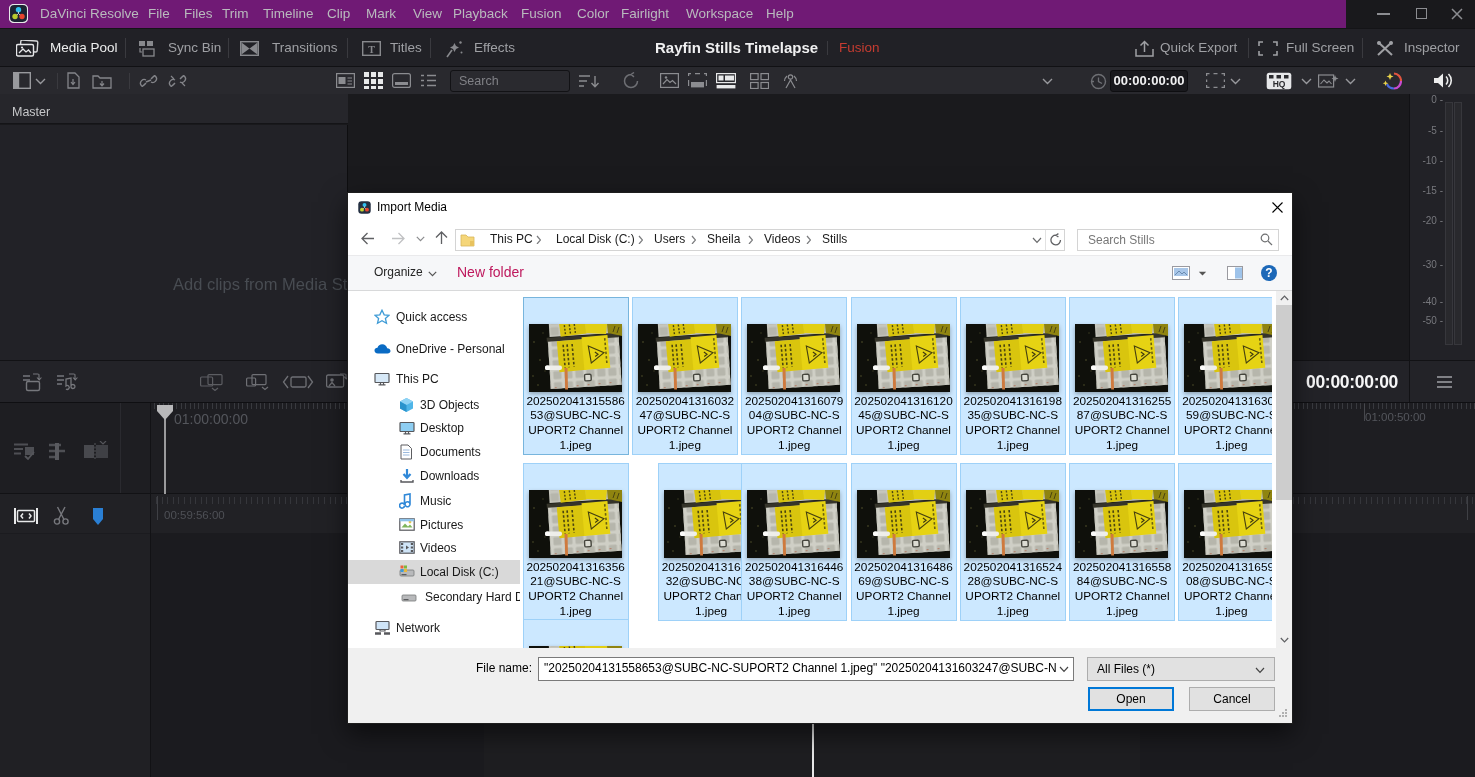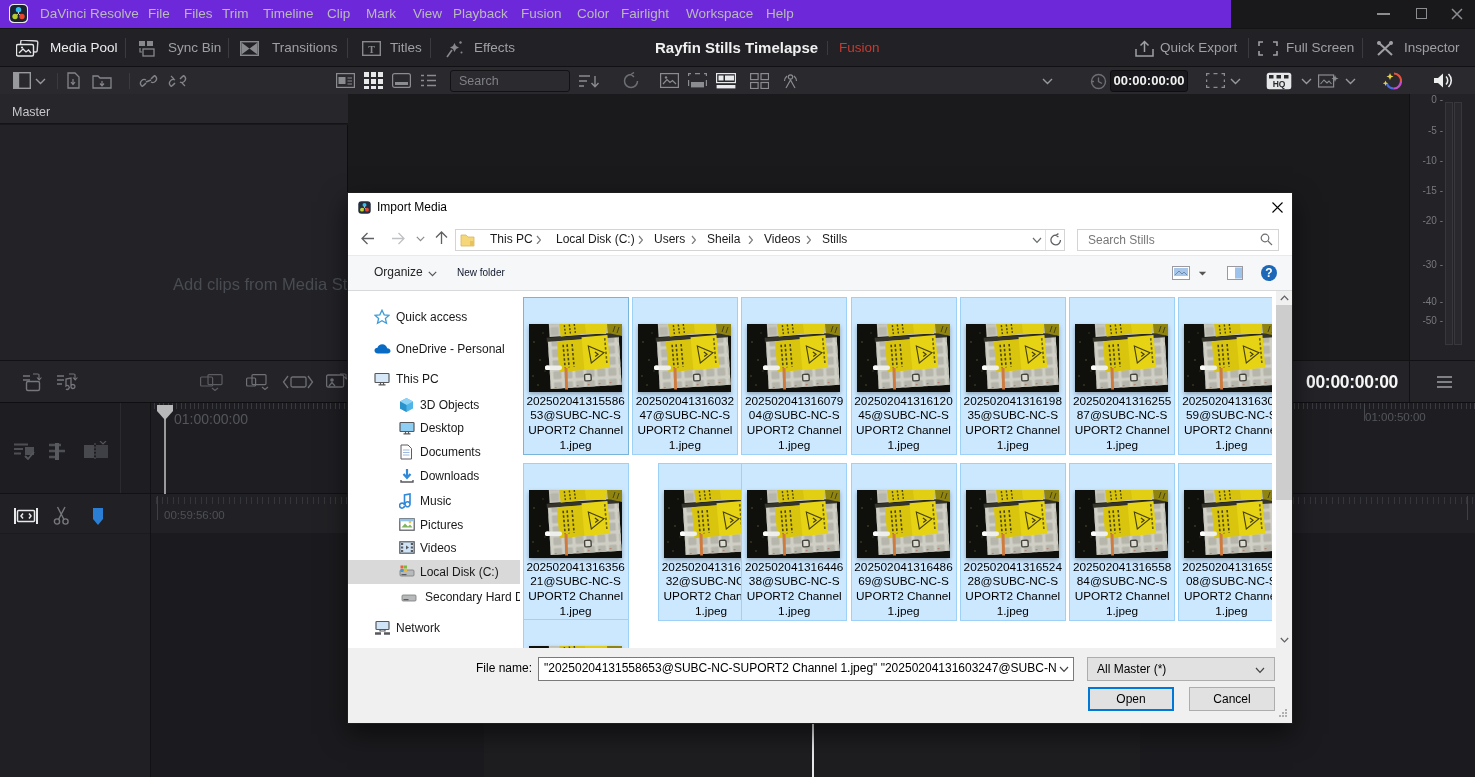--- a/index.html
+++ b/index.html
@@ -1,20 +1,20 @@
 <!DOCTYPE html>
 <html><head>
 <meta charset="utf-8">
 <style>
   * { margin:0; padding:0; box-sizing:border-box; }
   html,body { width:1475px; height:777px; overflow:hidden; background:#19191c;
     font-family:"Liberation Sans", sans-serif; }
   .abs { position:absolute; }
   
-  #menubar { position:absolute; left:0; top:0; width:1231px; height:28px; background:#6d28d9; }
+  #menubar { position:absolute; left:0; top:0; width:1346px; height:28px; background:#701a75; }
   #menubar .mi { position:absolute; top:0; height:28px; line-height:28px; font-size:13.5px; color:#b9babd; }
   #toolbar2 { position:absolute; left:0; top:28px; width:1475px; height:38px; background:#212126; border-top:1px solid #141417; }
   #toolbar3 { position:absolute; left:0; top:66px; width:1475px; height:28px; background:#29292e; border-top:1px solid #111114; }
   .t2txt { position:absolute; top:0; height:38px; line-height:38px; font-size:13.5px; color:#9fa0a4; }
   .t2sep { position:absolute; top:9px; height:20px; width:1px; background:#3a3a3f; }
   
   #masterhdr { position:absolute; left:0; top:94px; width:348px; height:30px; background:#26262b; border-bottom:1px solid #141417; color:#c6c7c9; font-size:12.5px; line-height:36px; }
   #masterbody { position:absolute; left:0; top:125px; width:348px; height:235px; background:#222227; border-right:1px solid #0e0e10; }
   #viewer { position:absolute; left:348px; top:94px; width:1061px; height:266px; background:#1a1a1d; }
   #meters { position:absolute; left:1409px; top:94px; width:66px; height:266px; background:#222227; border-left:1px solid #111114; }
@@ -486,21 +486,21 @@
   <svg class="abs" style="left:912px;top:40px" width="13" height="13">
       <circle cx="5" cy="5" r="3.8" fill="none" stroke="#6e6f71" stroke-width="1.2"></circle>
       <path d="M8 8 L12 12" stroke="#6e6f71" stroke-width="1.2"></path>
     </svg>
 
   <div class="abs" style="left:0;top:62px;width:944px;height:36px;background:#f6f7f9;border-top:1px solid #eaeaec;border-bottom:1px solid #d8d9da"></div>
   <div class="abs" style="left:26px;top:62px;font-size:12px;color:#252525;line-height:35px">Organize</div>
   <svg class="abs" style="left:80px;top:78px" width="9" height="6">
       <path d="M0.8 0.8 L4.5 4.6 L8.2 0.8" stroke="#555" stroke-width="1.2" fill="none"></path>
     </svg>
-  <div class="abs" style="left:109px;top:62px;font-size:10px;color:#0f172a;line-height:35px">New folder</div>
+  <div class="abs" style="left:109px;top:62px;font-size:14px;color:#be185d;line-height:35px">New folder</div>
   <svg class="abs" style="left:824px;top:73px" width="18" height="14">
     <rect x="0.5" y="0.5" width="17" height="13" fill="#fff" stroke="#9a9aa0"></rect>
     <rect x="2" y="2" width="14" height="8" fill="#a8c6e8"></rect>
     <path d="M3 9 L7 5 L10 8 L12 6 L15 9" stroke="#6b8cb0" stroke-width="1" fill="none"></path>
   </svg>
   <svg class="abs" style="left:850px;top:78px" width="9" height="6">
       <path d="M0.8 0.8 L4.5 4.6 L8.2 0.8" fill="#555"></path>
     </svg>
   <svg class="abs" style="left:879px;top:73px" width="16" height="14">
     <rect x="0.5" y="0.5" width="15" height="13" fill="#fff" stroke="#9a9aa0"></rect>
@@ -682,21 +682,21 @@
   </div>
 
   <div class="abs" style="left:0;top:455px;width:944px;height:75px;background:#f0f0f0"></div>
   <div class="abs" style="left:104px;top:463px;width:80px;font-size:12px;color:#000;text-align:right;line-height:24px;white-space:nowrap">File name:</div>
   <div class="abs" style="left:190px;top:464px;width:536px;height:24px;background:#fff;border:1px solid #7a7a7a"></div>
   <div class="abs" style="left:196px;top:464px;width:512px;height:24px;font-size:12px;color:#000;line-height:23px;overflow:hidden;white-space:nowrap">"20250204131558653@SUBC-NC-SUPORT2 Channel 1.jpeg" "20250204131603247@SUBC-NC-SUPC</div>
   <svg class="abs" style="left:711px;top:473px" width="10" height="7">
       <path d="M1 1 L5 5.3 L9 1" stroke="#444" stroke-width="1.2" fill="none"></path>
     </svg>
   <div class="btn" style="left:739px;top:464px;width:188px;text-align:left">
-    <span style="margin-left:9px">All Master (*)</span>
+    <span style="margin-left:9px">All Files (*)</span>
     <svg class="abs" style="left:167px;top:9px" width="10" height="7">
         <path d="M1 1 L5 5.3 L9 1" stroke="#444" stroke-width="1.2" fill="none"></path>
       </svg>
   </div>
   <div class="btn" style="left:740px;top:494px;width:86px;height:24px;border:2px solid #0078d7;line-height:20px">Open</div>
   <div class="btn" style="left:841px;top:494px;width:86px;height:24px">Cancel</div>
   <svg class="abs" style="left:931px;top:516px" width="9" height="9">
     <g fill="#b0b0b0">
         <rect x="6" y="0" width="2" height="2"></rect>
         <rect x="3" y="3" width="2" height="2"></rect>

